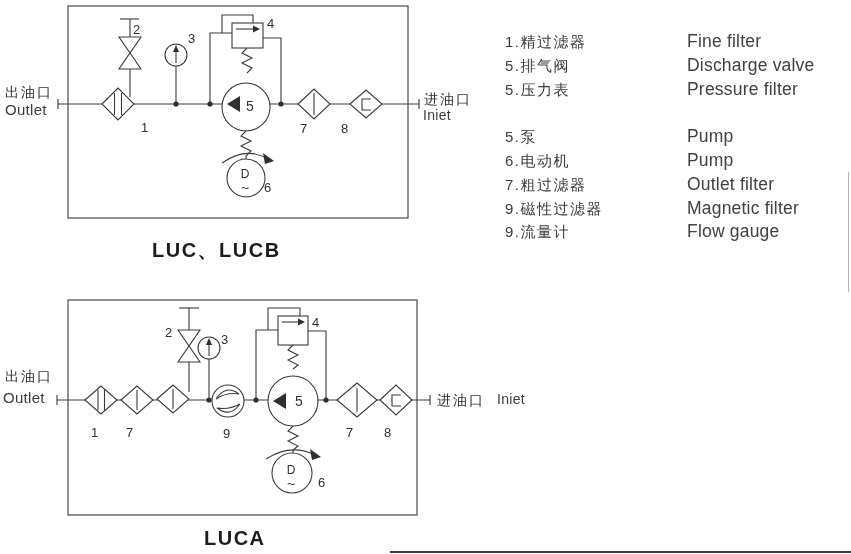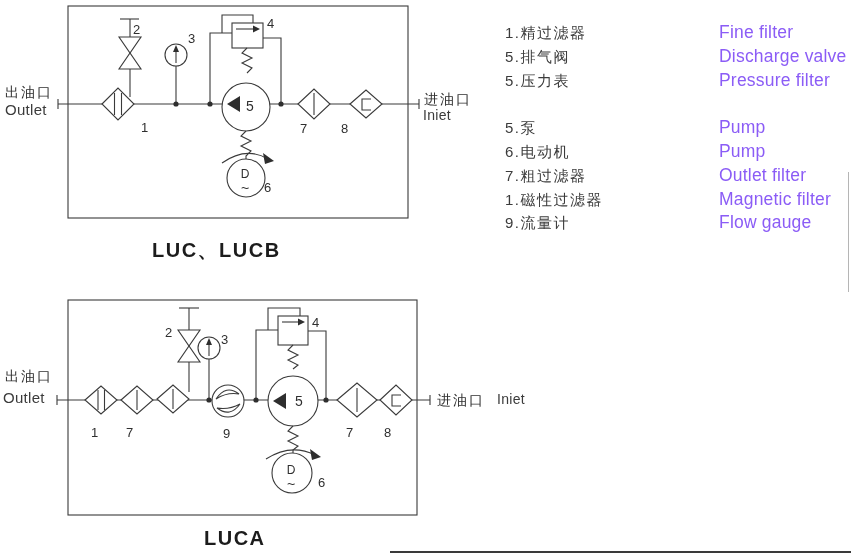--- a/index.html
+++ b/index.html
@@ -17,24 +17,24 @@
   text { fill:#2f2f2f; font-family:"Liberation Sans", sans-serif; }
   .num   { font-size:13px; }
   .cnlbl { font-size:14px; letter-spacing:2px; }
   .enlbl { font-size:15px; letter-spacing:0.3px; fill:#3b3b3b; }
   .en14  { font-size:14px; letter-spacing:0.3px; fill:#3b3b3b; }
   .ttl   { font-size:20px; font-weight:bold; letter-spacing:1.5px; fill:#1c1c1c; }
   .pumpn { font-size:14px; }
   .motd  { font-size:12px; }
   .mott  { font-size:14px; }
   
-  .legend { position:absolute; left:505px; top:22px; }
+  .legend { position:absolute; left:505px; top:31px; }
   .legend-row { display:flex; align-items:baseline; height:23.8px; }
   .legend-cn { width:182px; font-size:15px; letter-spacing:1.5px; color:#3b3b3b; white-space:nowrap; }
-  .legend-en { font-size:17.5px; letter-spacing:0.2px; color:#8b5cf6; white-space:nowrap;margin-left:32px; }
+  .legend-en { font-size:17.5px; letter-spacing:0.2px; color:#404040; white-space:nowrap; }
 </style>
 </head>
 <body>
 
 <div class="canvas">
 
   <svg class="diagram" width="851" height="554" viewBox="0 0 851 554">
 
     <rect class="ln" x="68" y="6" width="340" height="212"></rect>
 
@@ -243,21 +243,21 @@
     </div>
     <div class="legend-row">
       <span class="legend-cn">6.电动机</span>
       <span class="legend-en">Pump</span>
     </div>
     <div class="legend-row">
       <span class="legend-cn">7.粗过滤器</span>
       <span class="legend-en">Outlet filter</span>
     </div>
     <div class="legend-row">
-      <span class="legend-cn">1.磁性过滤器</span>
+      <span class="legend-cn">9.磁性过滤器</span>
       <span class="legend-en">Magnetic filter</span>
     </div>
     <div class="legend-row">
       <span class="legend-cn">9.流量计</span>
       <span class="legend-en">Flow gauge</span>
     </div>
   </div>
 
   <div style="position:absolute; left:390px; top:551px; width:461px; height:2px; background:#3a3a3a;"></div>
   <div style="position:absolute; left:848px; top:172px; width:1px; height:120px; background:#b5b5b5;"></div>

